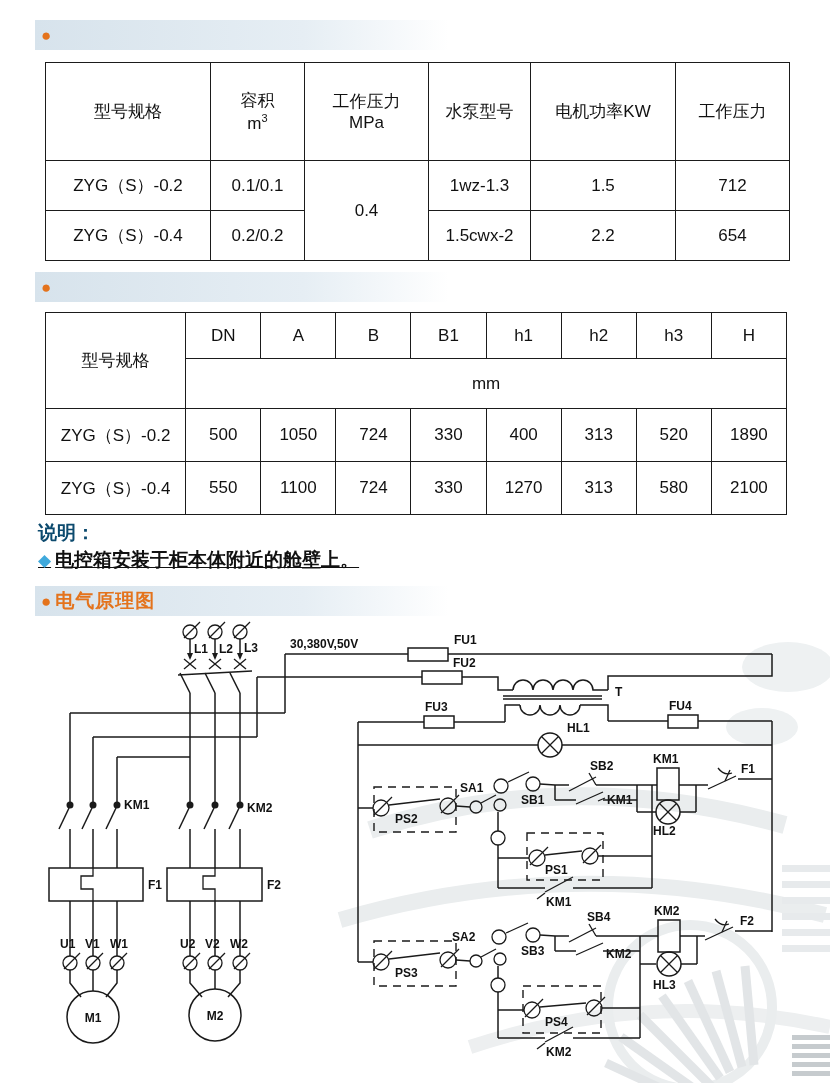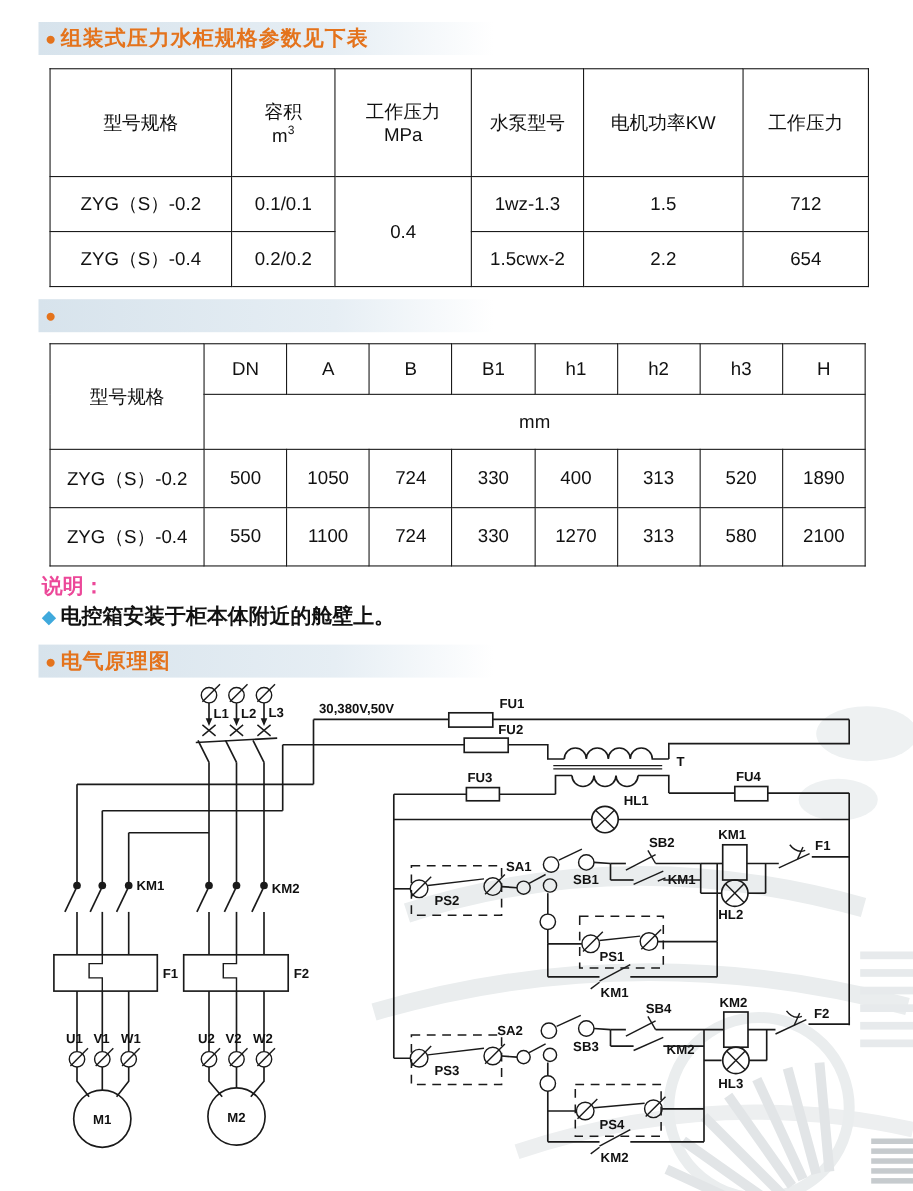--- a/index.html
+++ b/index.html
@@ -18,37 +18,36 @@
   td,th{border:1.4px solid #1b1b1b;text-align:center;vertical-align:middle;
     font-size:17px;font-weight:normal;color:#111;padding:0 2px;}
   #spec-table{top:62px;width:744px;}
   #spec-table .hrow{height:98px;}
   #spec-table .drow{height:50px;}
   #dim-table{top:312px;width:742px;}
   #dim-table .hrow1{height:46px;}
   #dim-table .hrow2{height:50px;margin-top:40px;}
   #dim-table .drow{height:53px;}
   sup{font-size:11px;}
-  .note-title{position:absolute;left:38px;top:520px;color:#ec4899;font-size:19px;font-weight:bold;}
-  .note-line{position:absolute;left:38px;top:547px;font-size:19px;font-weight:bold;color:#111;}
+  .note-title{position:absolute;left:38px;top:520px;color:#0c4a6e;font-size:19px;font-weight:bold;}
+  .note-line{position:absolute;left:38px;top:547px;font-size:19px;font-weight:bold;color:#111;text-decoration:underline;}
   .note-line .dia{color:#3fa9dc;margin-right:4px;font-size:17px;}
   #schematic{position:absolute;left:40px;top:615px;}
   .ckt{stroke:#1a1a1a;stroke-width:1.5;fill:none;}
   .ckt-thin{stroke:#1a1a1a;stroke-width:1.3;fill:none;}
   .lbl{font-family:"Liberation Sans","DejaVu Sans",sans-serif;font-size:12px;font-weight:bold;
        fill:#111;stroke:none;}
   .dashbox{stroke:#1a1a1a;stroke-width:1.4;fill:none;stroke-dasharray:8 6;}
   .dotj{fill:#1a1a1a;stroke:none;}
 </style>
 </head>
 <body>
 
 <div class="bar" style="top:20px;">
   <span class="dot">●</span>
-  <span class="ttl">组装式压力水柜规格参数见下表</span>
 </div>
 
 <table id="spec-table">
   <colgroup>
       <col style="width:165px">
       <col style="width:94px">
       <col style="width:124px">
       <col style="width:102px">
       <col style="width:145px">
       <col style="width:114px">

